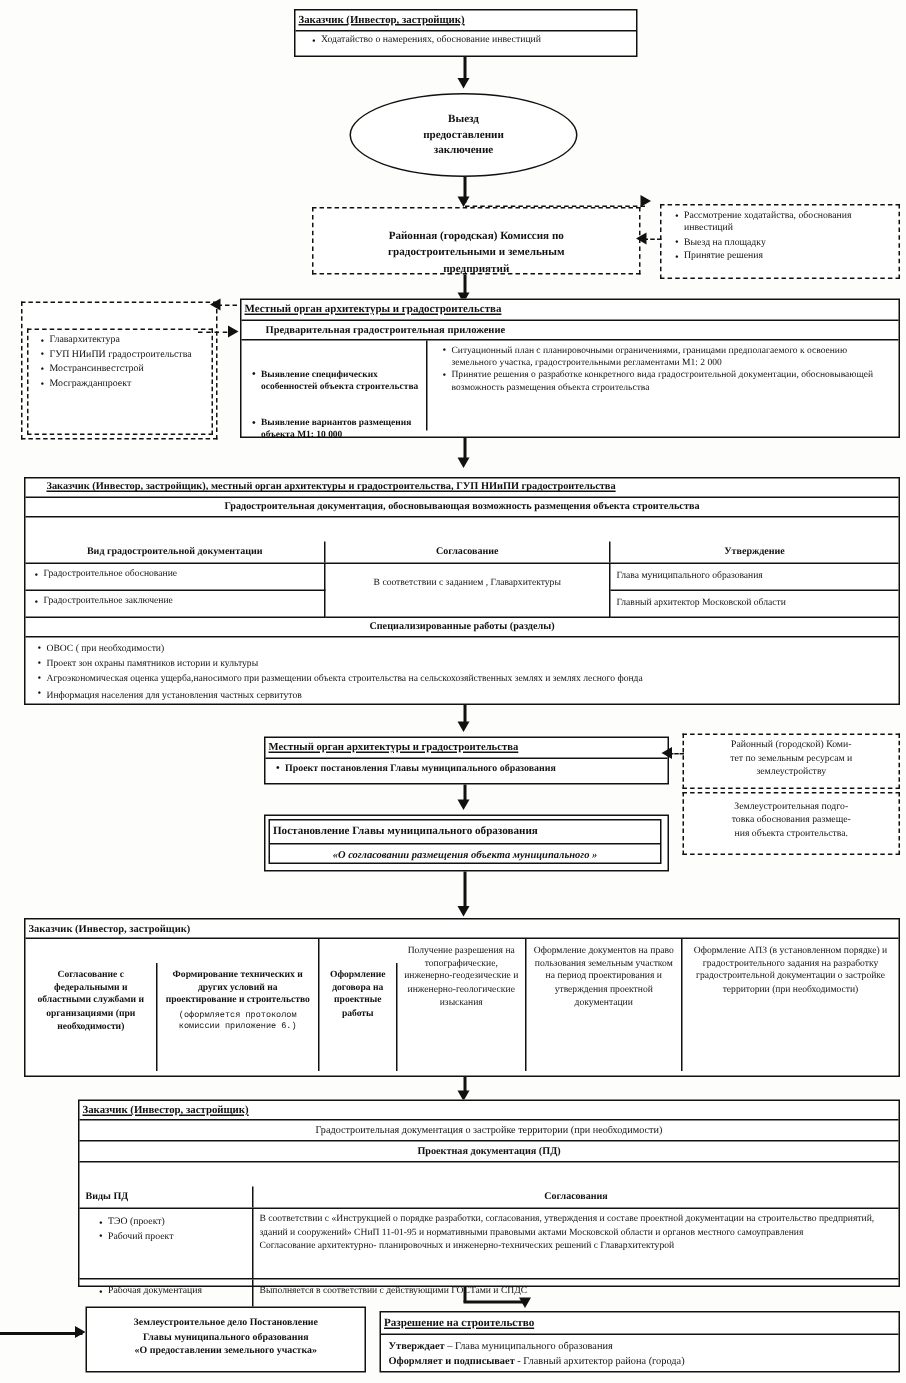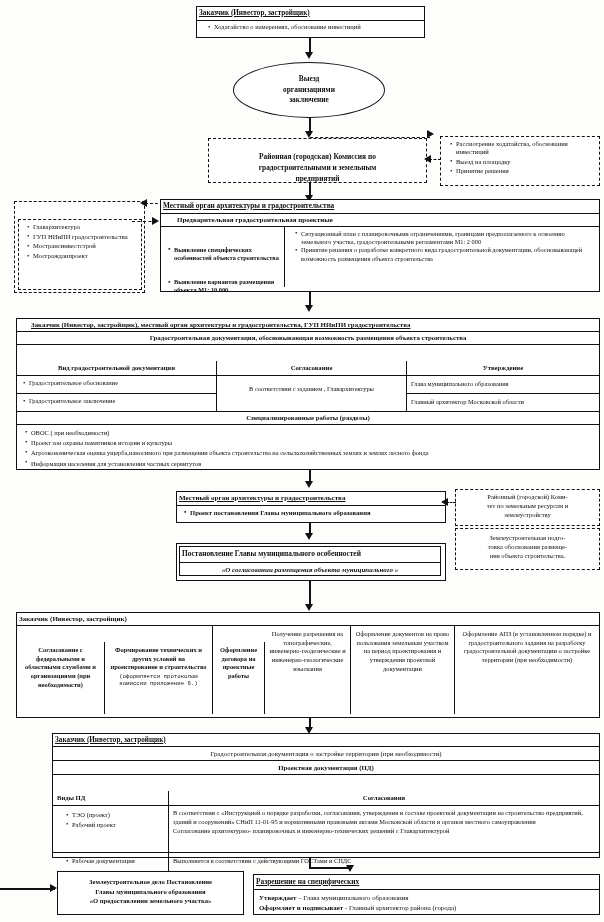--- a/index.html
+++ b/index.html
@@ -70,21 +70,21 @@
     </div>
   </div>
 
   <div class="vline" style="left:309px;top:38px;height:16px;"></div>
   <div class="arrowD" style="left:305px;top:52px;"></div>
 
   <div class="abs ell" style="left:233px;top:62px;width:152px;height:56px;">
     <div class="ellwrap">
       <div>
         <div>Выезд</div>
-        <div>организациями</div>
+        <div>предоставлении</div>
         <div>заключение</div>
       </div>
     </div>
   </div>
 
   <div class="vline" style="left:309px;top:118px;height:17px;"></div>
   <div class="arrowD" style="left:305px;top:131px;"></div>
 
   <div class="abs dashed" style="left:208px;top:138px;width:219px;height:45px;display:flex;align-items:center;justify-content:center;">
     <div class="ctr bold" style="font-size:7.4px;line-height:1.45;">
@@ -127,21 +127,21 @@
     </div>
   </div>
 
   <div class="dline" style="left:145px;top:203px;width:18px;"></div>
   <div class="arrowL" style="left:140px;top:199px;"></div>
   <div class="dline" style="left:132px;top:221px;width:25px;"></div>
   <div class="arrowR" style="left:152px;top:217px;"></div>
 
   <div class="abs solid" style="left:160px;top:199px;width:440px;height:93px;">
     <div class="hdr" style="font-size:7.3px;">Местный орган архитектуры и градостроительства</div>
-    <div class="sub" style="font-style:normal;font-size:7px;text-align:left;padding-left:16px;">Предварительная градостроительная проектные</div>
+    <div class="sub" style="font-style:normal;font-size:7px;text-align:left;padding-left:16px;">Предварительная градостроительная приложение</div>
     <div style="display:flex;height:60px;">
       <div class="cell" style="width:124px;padding:3px 3px;font-size:6.3px;line-height:1.3;">
         <ul class="bul" style="padding-left:5px;">
           <li class="bold">Выявление специфических особенностей объекта строительства</li>
           <li class="bold">Выявление вариантов размещения объекта М1: 10 000</li>
         </ul>
       </div>
       <div class="cell last" style="flex:1;padding:3px 4px;font-size:6.35px;line-height:1.3;">
         <ul class="bul" style="padding-left:7px;">
           <li>Ситуационный план с планировочными ограничениями, границами предполагаемого к освоению земельного участка, градостроительными регламентами М1: 2 000</li>
@@ -223,21 +223,21 @@
     </div>
   </div>
   <div class="dline" style="left:446px;top:502px;width:10px;"></div>
   <div class="arrowL" style="left:441px;top:498px;"></div>
 
   <div class="vline" style="left:309px;top:523px;height:13px;"></div>
   <div class="arrowD" style="left:305px;top:533px;"></div>
 
   <div class="abs solid" style="left:176px;top:543px;width:270px;height:38px;border-width:1.6px;">
     <div class="abs solid" style="left:2px;top:2px;width:262px;height:30px;border-width:1.1px;">
-      <div class="hdr nounder" style="font-size:7.4px;padding:3px 2px;">Постановление Главы муниципального особенностей</div>
+      <div class="hdr nounder" style="font-size:7.4px;padding:3px 2px;">Постановление Главы муниципального образования</div>
       <div class="sub last" style="font-size:7px;padding:3px 2px;">«О согласовании размещения объекта муниципального »</div>
     </div>
   </div>
 
   <div class="vline" style="left:309px;top:581px;height:26px;"></div>
   <div class="arrowD" style="left:305px;top:604px;"></div>
 
   <div class="abs solid" style="left:16px;top:612px;width:584px;height:106px;">
     <div class="hdr nounder" style="font-size:7px;padding:2px;">Заказчик (Инвестор, застройщик)</div>
     <div style="display:flex;height:88px;">
@@ -298,21 +298,21 @@
 
   <div class="abs solid" style="left:57px;top:871px;width:187px;height:44px;">
     <div class="ctr" style="font-size:6.6px;line-height:1.45;padding:5px 3px;font-weight:bold;">
       <div>Землеустроительное дело  Постановление</div>
       <div>Главы муниципального образования</div>
       <div>«О предоставлении земельного участка»</div>
     </div>
   </div>
 
   <div class="abs solid" style="left:253px;top:874px;width:347px;height:41px;">
-    <div class="hdr" style="font-size:7.4px;padding:2.5px 2px;">Разрешение на специфических</div>
+    <div class="hdr" style="font-size:7.4px;padding:2.5px 2px;">Разрешение на строительство</div>
     <div style="padding:3px 5px;font-size:6.9px;line-height:1.5;">
       <div>
         <span class="bold">Утверждает</span>
         <span>– Глава муниципального образования</span>
       </div>
       <div>
         <span class="bold">Оформляет и подписывает</span>
         <span>- Главный архитектор района (города)</span>
       </div>
     </div>

